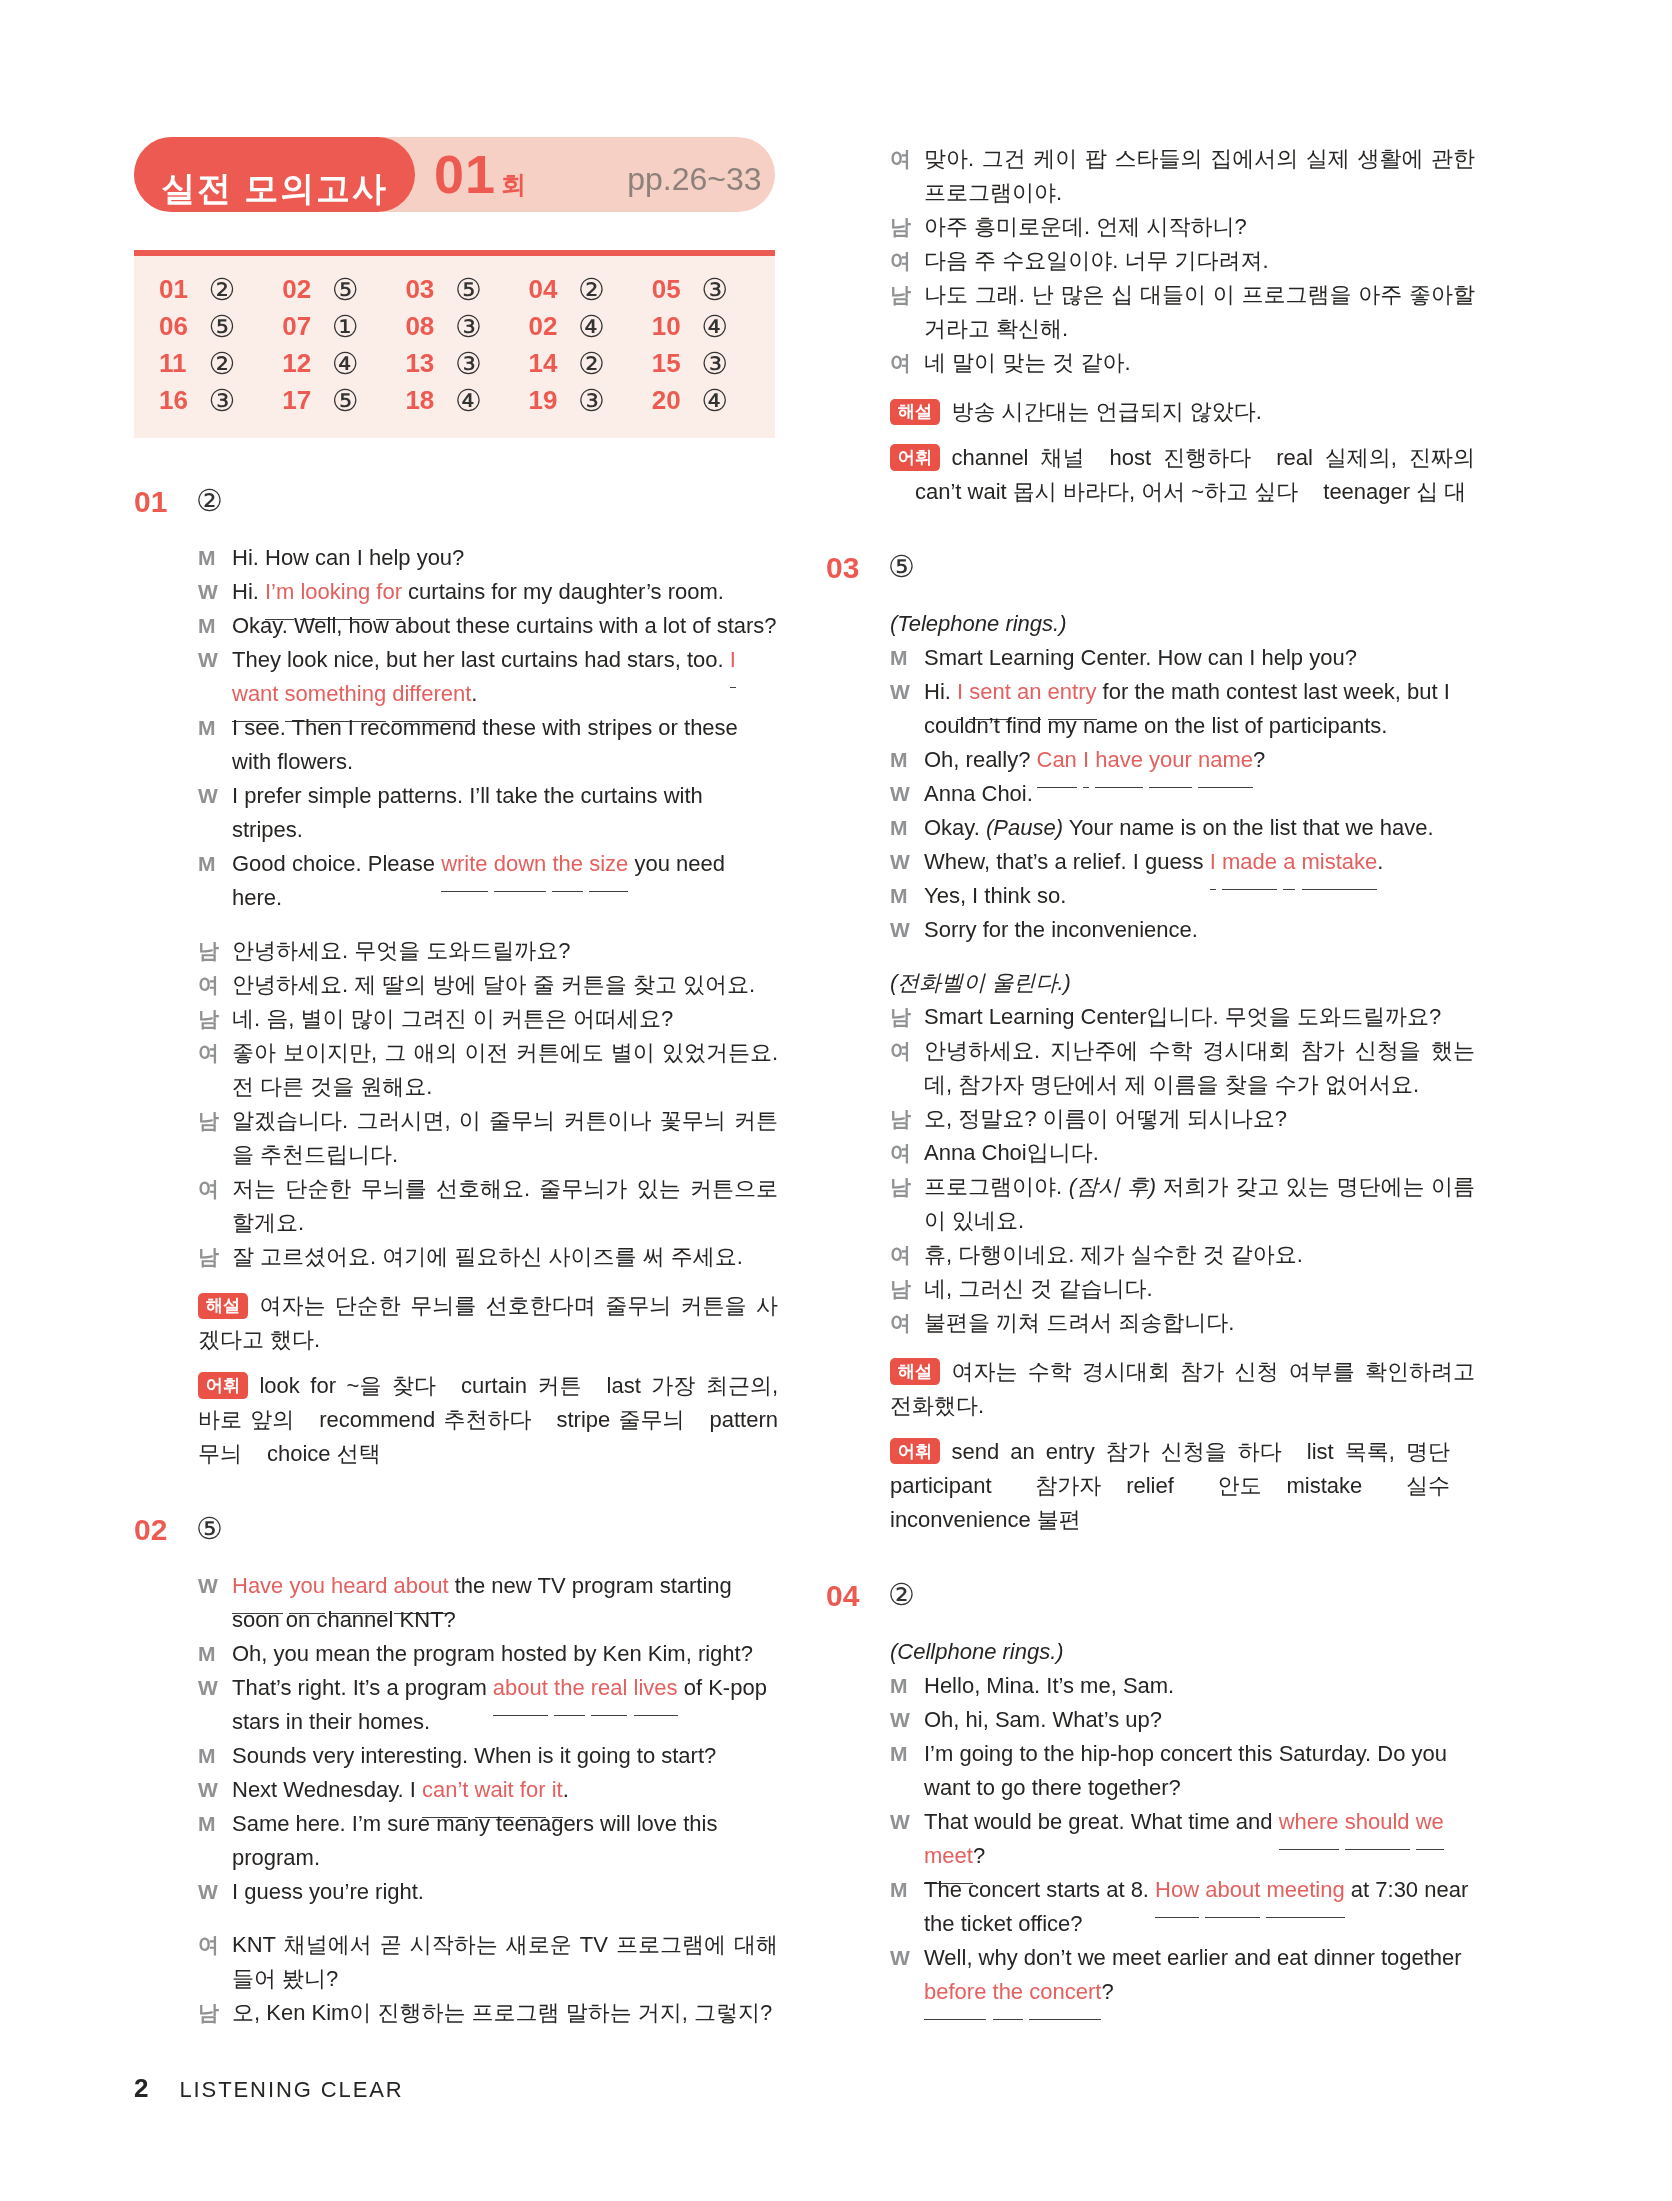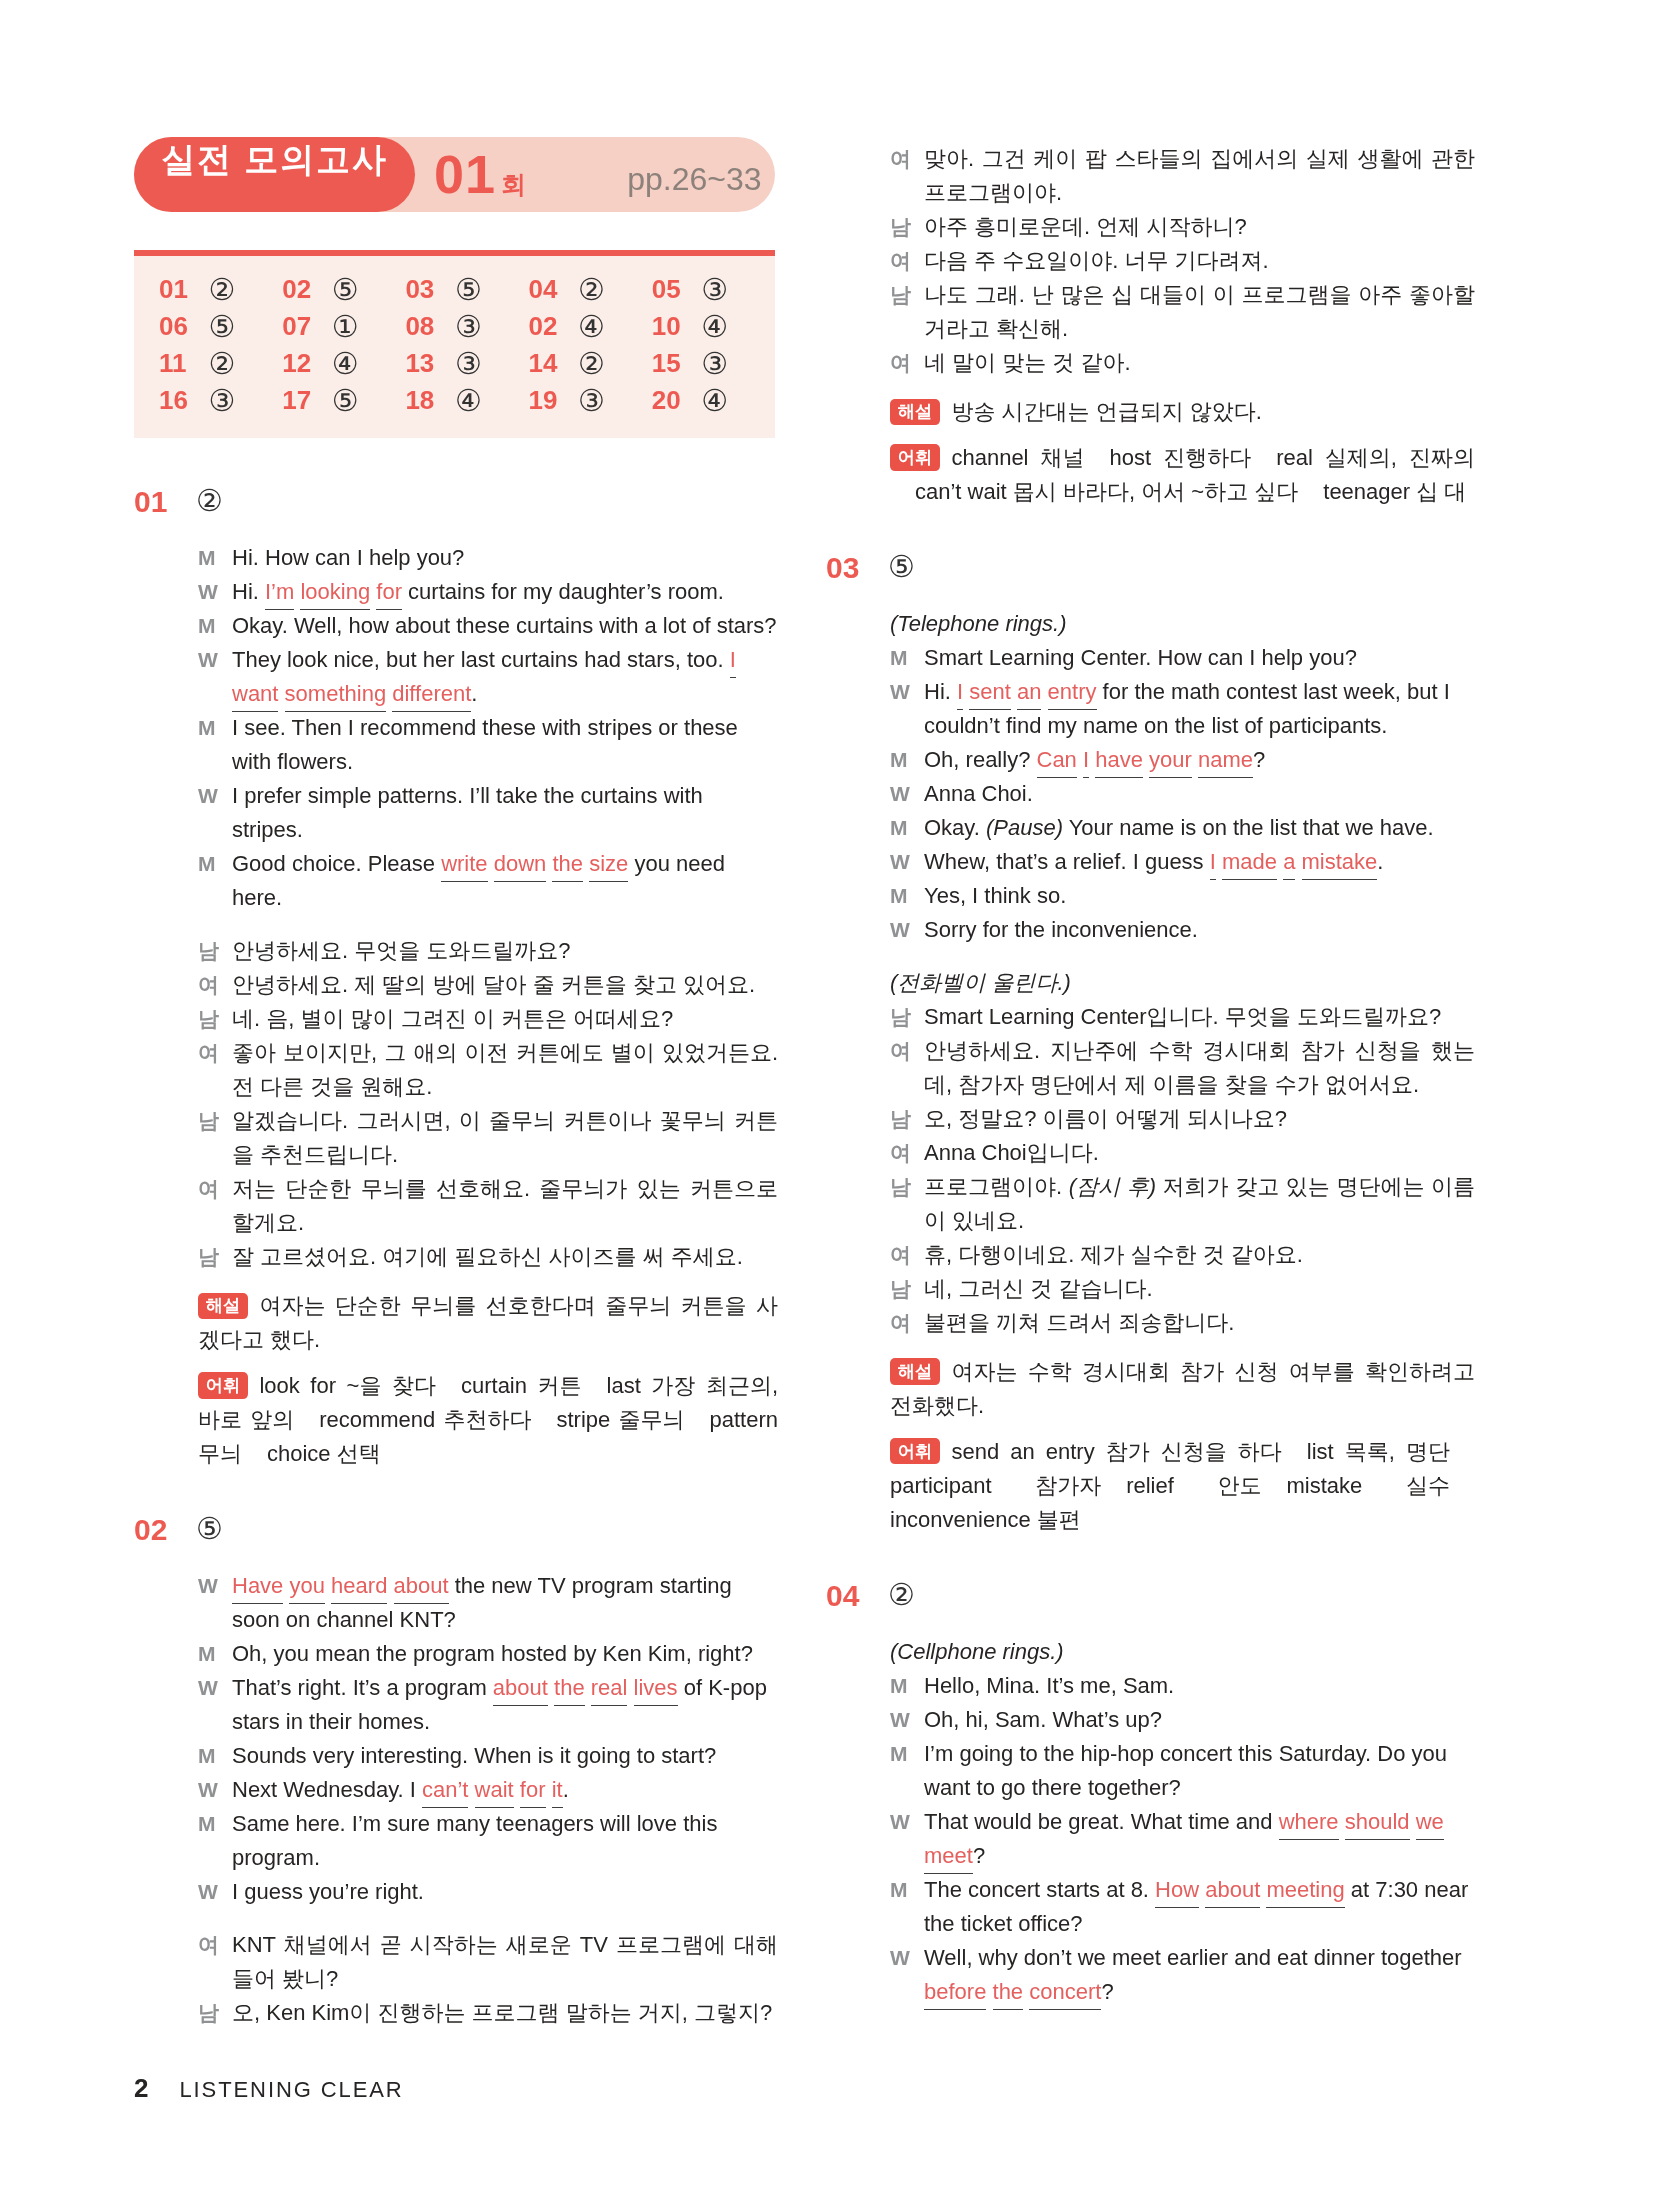--- a/index.html
+++ b/index.html
@@ -4,21 +4,21 @@
 <style>
   html,body{margin:0;padding:0;background:#ffffff;}
   .page{
     position:relative;width:1673px;height:2202px;background:#ffffff;
     font-family:"Liberation Sans", sans-serif;color:#272523;overflow:hidden;
   }
   
   .band{position:absolute;left:134px;top:137px;width:641px;height:75px;
     background:var(--band,#f6cfc5);border-radius:42px;}
   .pill{position:absolute;left:0;top:0;width:281px;height:75px;background:var(--accent,#ed5a51);
-    border-radius:42px;display:flex;align-items:flex-start;justify-content:center;
+    border-radius:42px;display:flex;align-items:flex-end;justify-content:center;
     font-weight:bold;font-size:34px;color:#fff;letter-spacing:1.9px;}
   .round{position:absolute;left:300px;top:5.8px;color:var(--accent,#ed5a51);display:flex;align-items:baseline;}
   .round .rn{font-size:54px;font-weight:bold;letter-spacing:1px;}
   .round .rs{font-size:25px;font-weight:bold;margin-left:4.8px;}
   .pages{position:absolute;right:13.4px;top:24px;font-size:32px;color:#8c827b;}
   
   .answers{position:absolute;left:134px;top:250px;width:641px;height:188px;
     background:var(--box,#fbeee8);border-top:6.7px solid var(--accent,#ed5a51);
     box-sizing:border-box;padding:15.4px 0 0 25px;}
   .arow{display:flex;height:37px;align-items:center;}
@@ -32,21 +32,21 @@
   .q-head{position:relative;margin:0 0 21px 0;height:35px;}
   .col > .q-head:not(:first-child){margin-top:42px;}
   .q-num{color:var(--accent,#ed5a51);font-weight:bold;font-size:30px;}
   .q-ans{position:absolute;left:62px;top:-1.9px;font-size:30px;color:#333;}
   .dialog + .dialog{margin-top:19px;}
   .line{position:relative;padding-left:98px;font-size:22px;line-height:34px;}
   .line .spk{position:absolute;left:64px;top:0;color:#8f9193;font-weight:bold;font-size:21px;}
   .line.stage{padding-left:64px;font-style:italic;}
   .ko .line{text-align:justify;}
   .hl{color:var(--highlight,#e4605e);}
-  .hl .u{border-bottom:1.9px solid #3f3f3f;padding-bottom:5px;}
+  .hl .u{border-bottom:1.9px solid #3f3f3f;padding-bottom:15px;}
   .it{font-style:italic;}
   .note{margin-top:15.4px;padding-left:64px;font-size:22px;line-height:34px;text-align:justify;}
   .note + .note{margin-top:11.5px;}
   .badge{display:inline-block;background:var(--badge,#ea5247);color:#fff;font-size:17.3px;
     font-weight:bold;padding:2.9px 7.7px;border-radius:5px;margin-right:11.5px;
     transform:translateY(-1.9px);line-height:1.2;}
   .vsep{display:inline-block;width:25px;}
   
   .footer{position:absolute;left:134px;top:2073px;display:flex;align-items:baseline;}
   .fpn{font-weight:bold;font-size:26px;}

